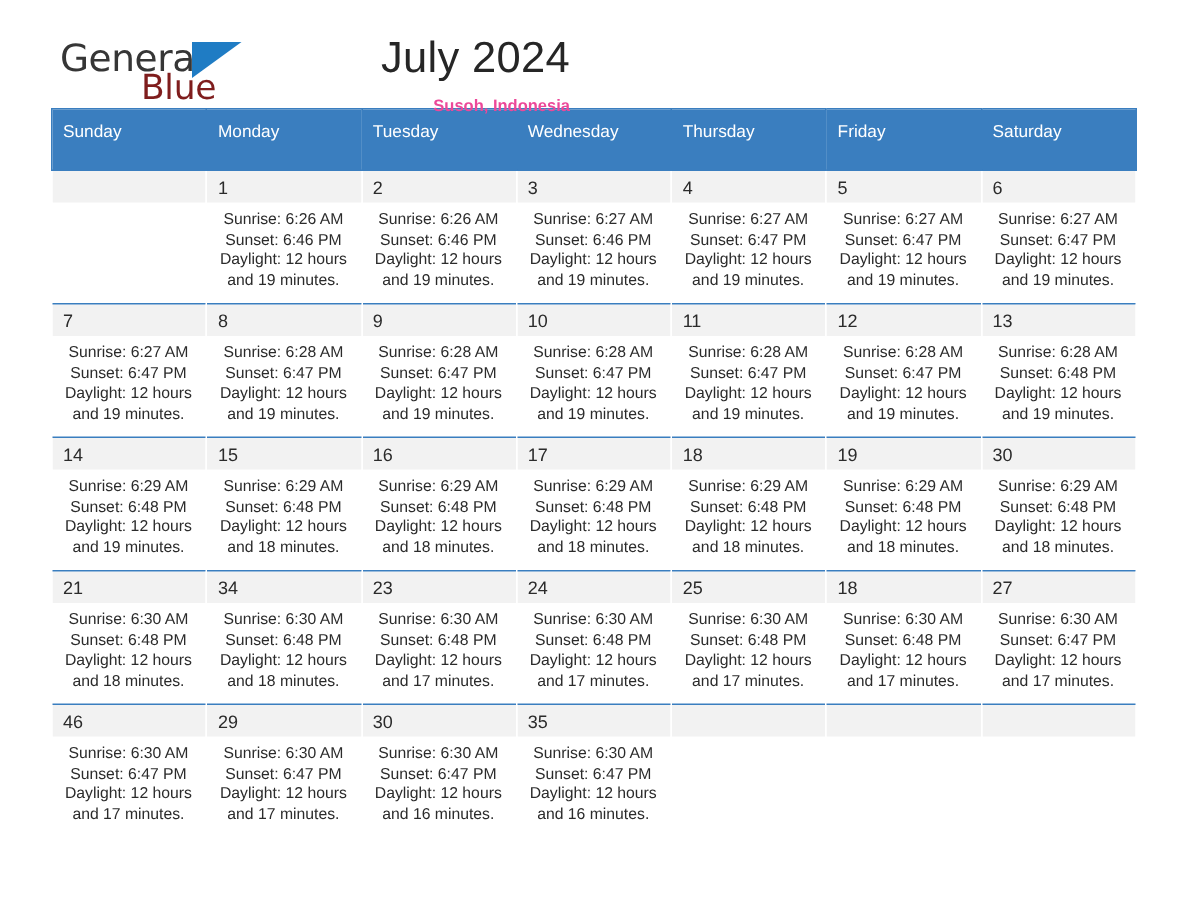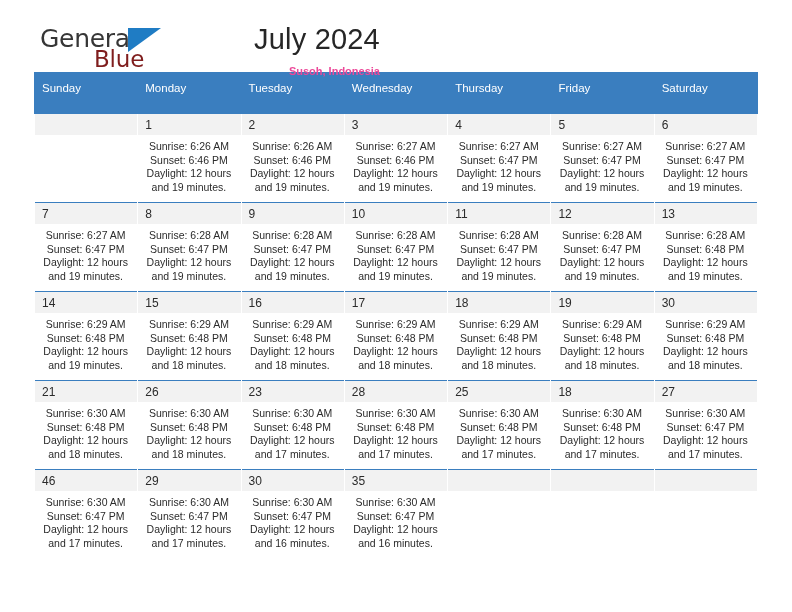--- a/index.html
+++ b/index.html
@@ -413,21 +413,21 @@
               <div class="cell-body">
                 <div>Sunrise: 6:30 AM</div>
                 <div>Sunset: 6:48 PM</div>
                 <div>Daylight: 12 hours</div>
                 <div>and 18 minutes.</div>
               </div>
             </div>
           </td>
           <td>
             <div class="cell-inner">
-              <div class="daynum">26</div>
+              <div class="daynum">34</div>
               <div class="cell-body">
                 <div>Sunrise: 6:30 AM</div>
                 <div>Sunset: 6:48 PM</div>
                 <div>Daylight: 12 hours</div>
                 <div>and 18 minutes.</div>
               </div>
             </div>
           </td>
           <td>
             <div class="cell-inner">
@@ -435,21 +435,21 @@
               <div class="cell-body">
                 <div>Sunrise: 6:30 AM</div>
                 <div>Sunset: 6:48 PM</div>
                 <div>Daylight: 12 hours</div>
                 <div>and 17 minutes.</div>
               </div>
             </div>
           </td>
           <td>
             <div class="cell-inner">
-              <div class="daynum">28</div>
+              <div class="daynum">24</div>
               <div class="cell-body">
                 <div>Sunrise: 6:30 AM</div>
                 <div>Sunset: 6:48 PM</div>
                 <div>Daylight: 12 hours</div>
                 <div>and 17 minutes.</div>
               </div>
             </div>
           </td>
           <td>
             <div class="cell-inner">

